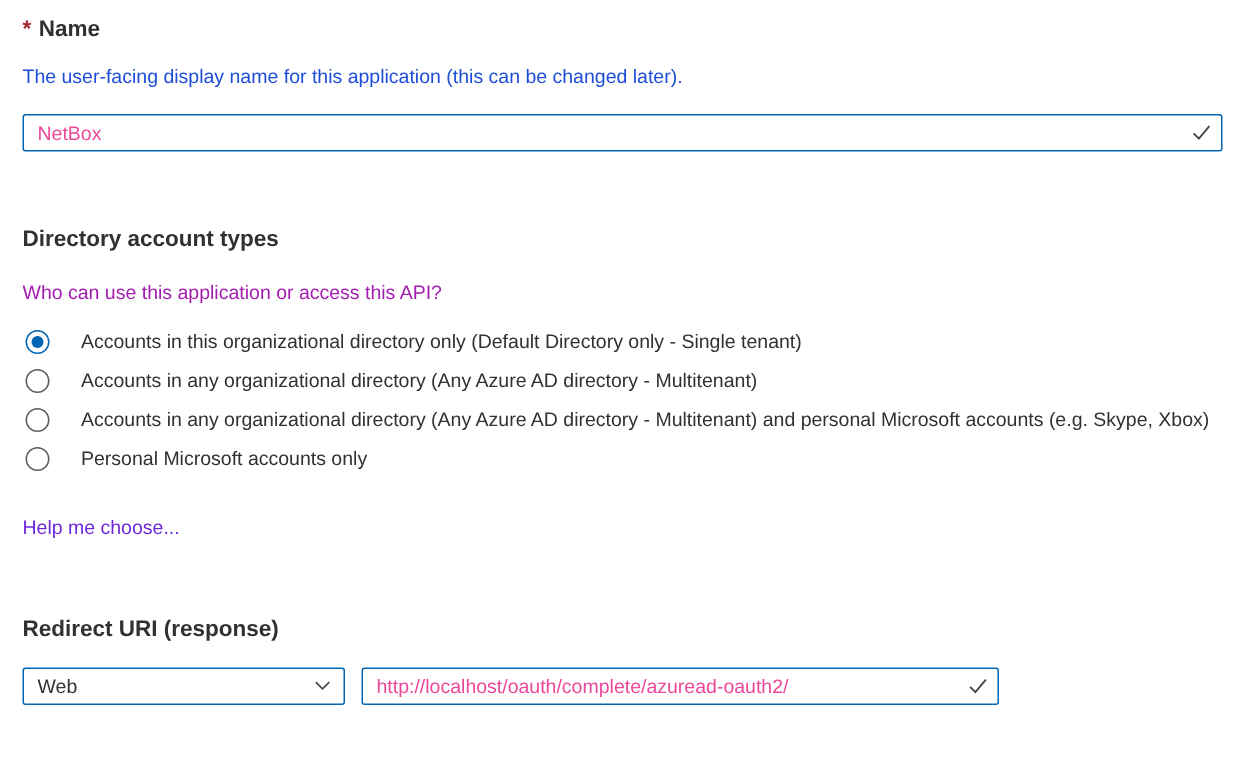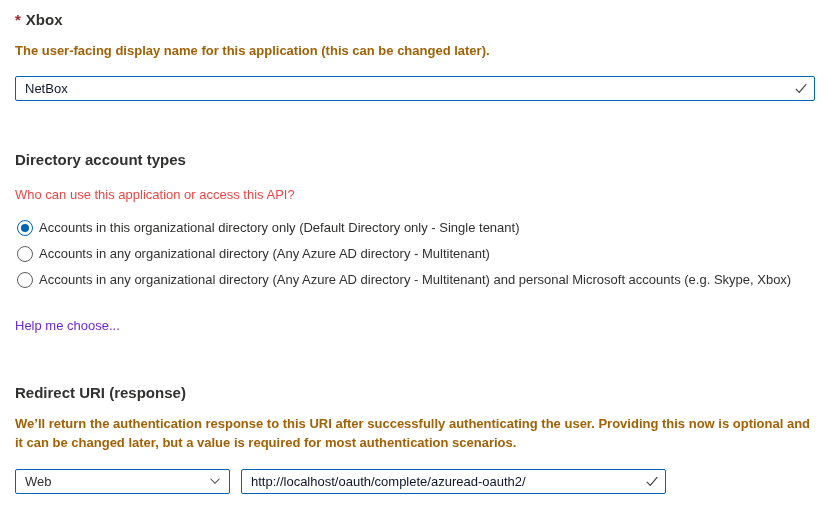--- a/index.html
+++ b/index.html
@@ -16,61 +16,60 @@
   .section-title {
     font-size: 15px;
     font-weight: 600;
     color: #323130;
     line-height: 1.2;
   }
   .required-mark { color: #a4262c; margin-right: 5px; font-weight: 600; }
 
   .desc {
     font-size: 13px;
-    color: #a16207;
+    color: #1d4ed8;
     line-height: 1.45;
     margin-top: 13px;
     max-width: 800px;
-    font-weight: bold;
   }
 
   .input-wrap {
     position: relative;
     margin-top: 15px;
     height: 25px;
   }
   .input-wrap.full { width: 800px; }
   .text-input {
     width: 100%;
     height: 25px;
     border: 1px solid #0065b3;
     border-radius: 2px;
     padding: 0 26px 0 9px;
     font-family: "Liberation Sans", sans-serif;
     font-size: 13px;
-    color: #0f172a;
+    color: #ec4899;
     outline: none;
     background: #fff;
   }
   .trailing-icon {
     position: absolute;
     right: 7px;
     top: 50%;
     transform: translateY(-50%);
     width: 14px;
     height: 14px;
     pointer-events: none;
     display: flex;
     align-items: center;
     justify-content: center;
   }
 
   .section-gap-lg { margin-top: 50px; }
 
-  .question { font-size: 13px; margin-top: 18px; color: #ef4444; }
+  .question { font-size: 13px; margin-top: 18px; color: #a21caf; }
 
   .radio-group { margin-top: 13px; }
   .radio-row {
     display: flex;
     align-items: center;
     height: 26px;
     cursor: pointer;
   }
   .radio-circle {
     width: 16px;
@@ -85,21 +84,21 @@
   .radio-circle.selected { border-color: #0065b3; }
   .radio-circle.selected::after {
     content: "";
     position: absolute;
     left: 50%; top: 50%;
     width: 8px; height: 8px;
     transform: translate(-50%, -50%);
     border-radius: 50%;
     background: #0065b3;
   }
-  .radio-label { font-size: 13px; margin-left: 6px; color: #323130; white-space: nowrap; text-align: right; }
+  .radio-label { font-size: 13px; margin-left: 21px; color: #323130; white-space: nowrap; text-align: right; }
 
   .link {
     display: inline-block;
     margin-top: 25px;
     font-size: 13px;
     color: #6d28d9;
     text-decoration: none;
     cursor: pointer;
   }
 
@@ -125,21 +124,21 @@
   }
   .uri-wrap { width: 425px; margin-top: 0; }
 </style>
 </head>
 <body>
 
 <div class="page">
 
   <section>
     <h2 class="section-title">
-      <span class="required-mark">*</span><span>Xbox</span>
+      <span class="required-mark">*</span><span>Name</span>
     </h2>
     <p class="desc">The user-facing display name for this application (this can be changed later).</p>
     <div class="input-wrap full">
       <input type="text" class="text-input" value="NetBox" style="">
       <span class="trailing-icon">
         <svg width="14" height="14" viewBox="0 0 16 16">
             <path d="M2 9 L6 13 L14 3.5" stroke="#444444" stroke-width="1.4" fill="none"></path>
           </svg>
       </span>
     </div>
@@ -155,28 +154,31 @@
         <span class="radio-label">Accounts in this organizational directory only (Default Directory only - Single tenant)</span>
       </div>
       <div class="radio-row">
         <span class="radio-circle"></span>
         <span class="radio-label">Accounts in any organizational directory (Any Azure AD directory - Multitenant)</span>
       </div>
       <div class="radio-row">
         <span class="radio-circle"></span>
         <span class="radio-label">Accounts in any organizational directory (Any Azure AD directory - Multitenant) and personal Microsoft accounts (e.g. Skype, Xbox)</span>
       </div>
+      <div class="radio-row">
+        <span class="radio-circle"></span>
+        <span class="radio-label">Personal Microsoft accounts only</span>
+      </div>
     </div>
 
     <a class="link">Help me choose...</a>
   </section>
 
   <section class="section-gap-lg">
     <h2 class="section-title">Redirect URI (response)</h2>
-    <p class="desc">We’ll return the authentication response to this URI after successfully authenticating the user. Providing this now is optional and it can be changed later, but a value is required for most authentication scenarios.</p>
 
     <div class="controls-row">
       <div class="dropdown">
         <span>Web</span>
         <span class="trailing-icon">
           <svg width="12" height="12" viewBox="0 0 16 16">
               <path d="M2 5 L8 11 L14 5" stroke="#444444" stroke-width="1.4" fill="none"></path>
             </svg>
         </span>
       </div>

